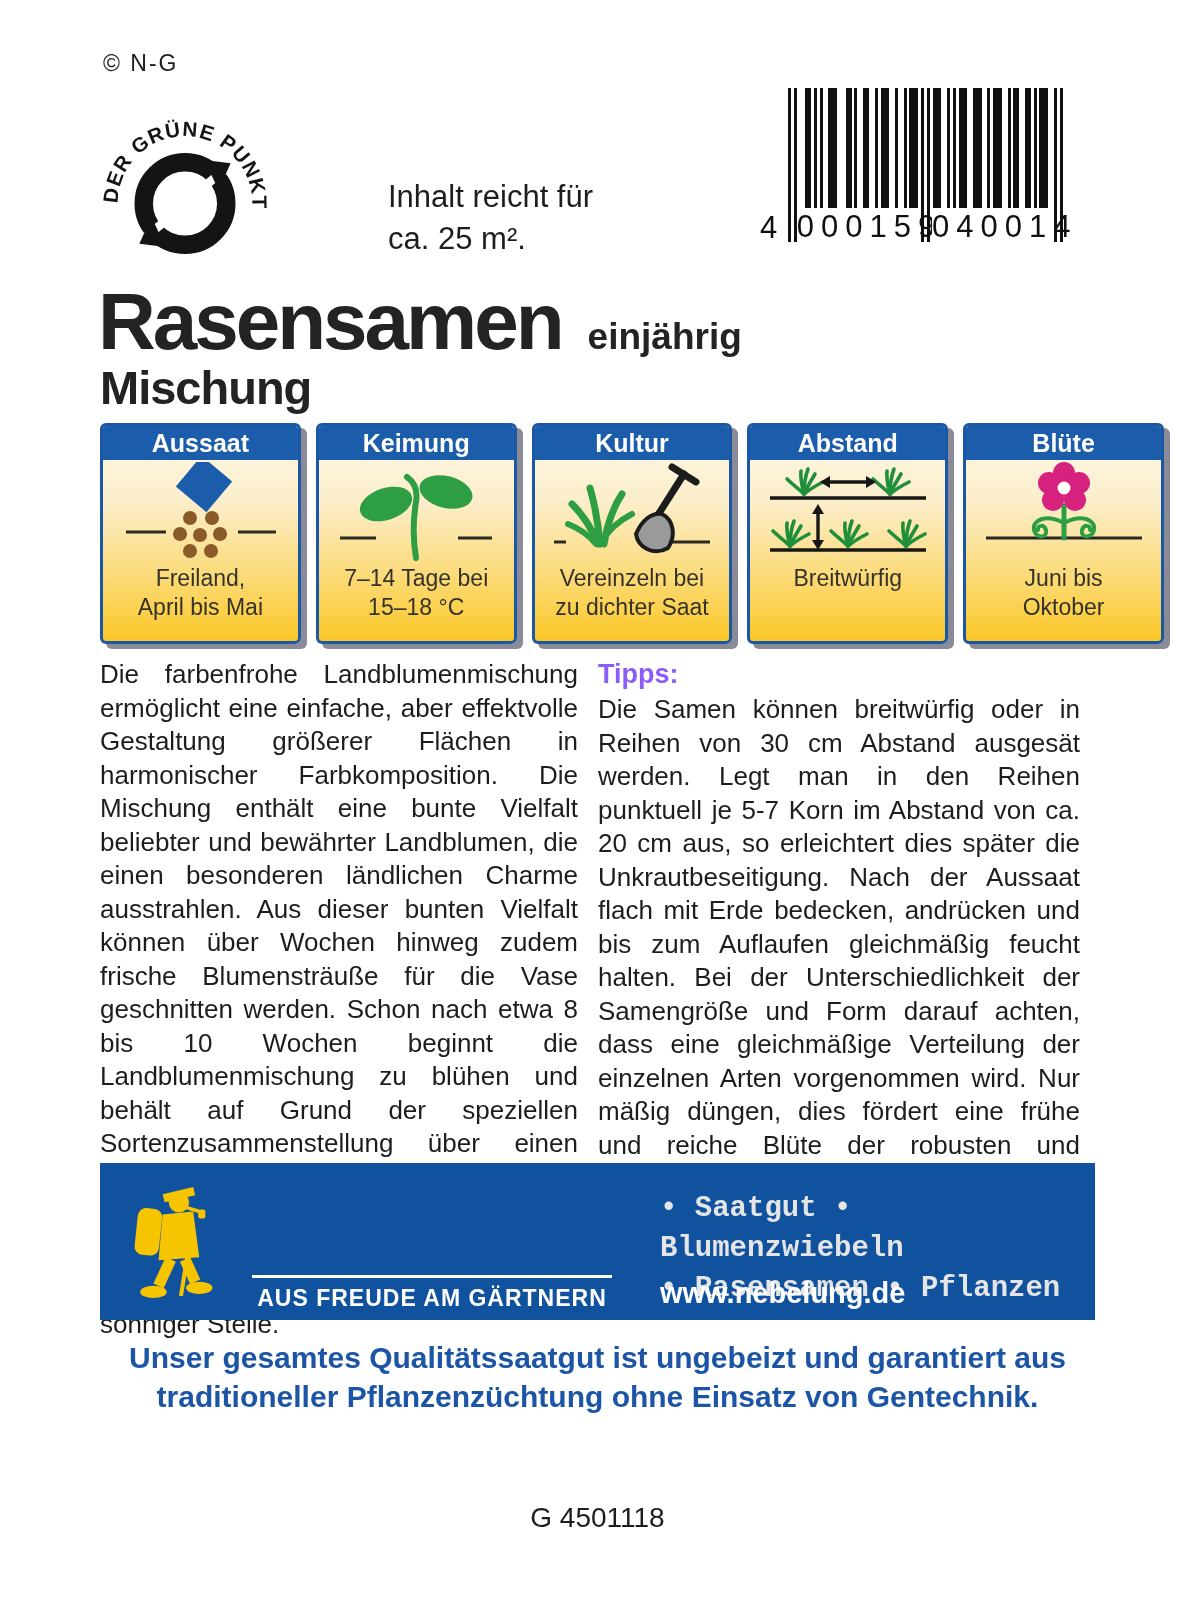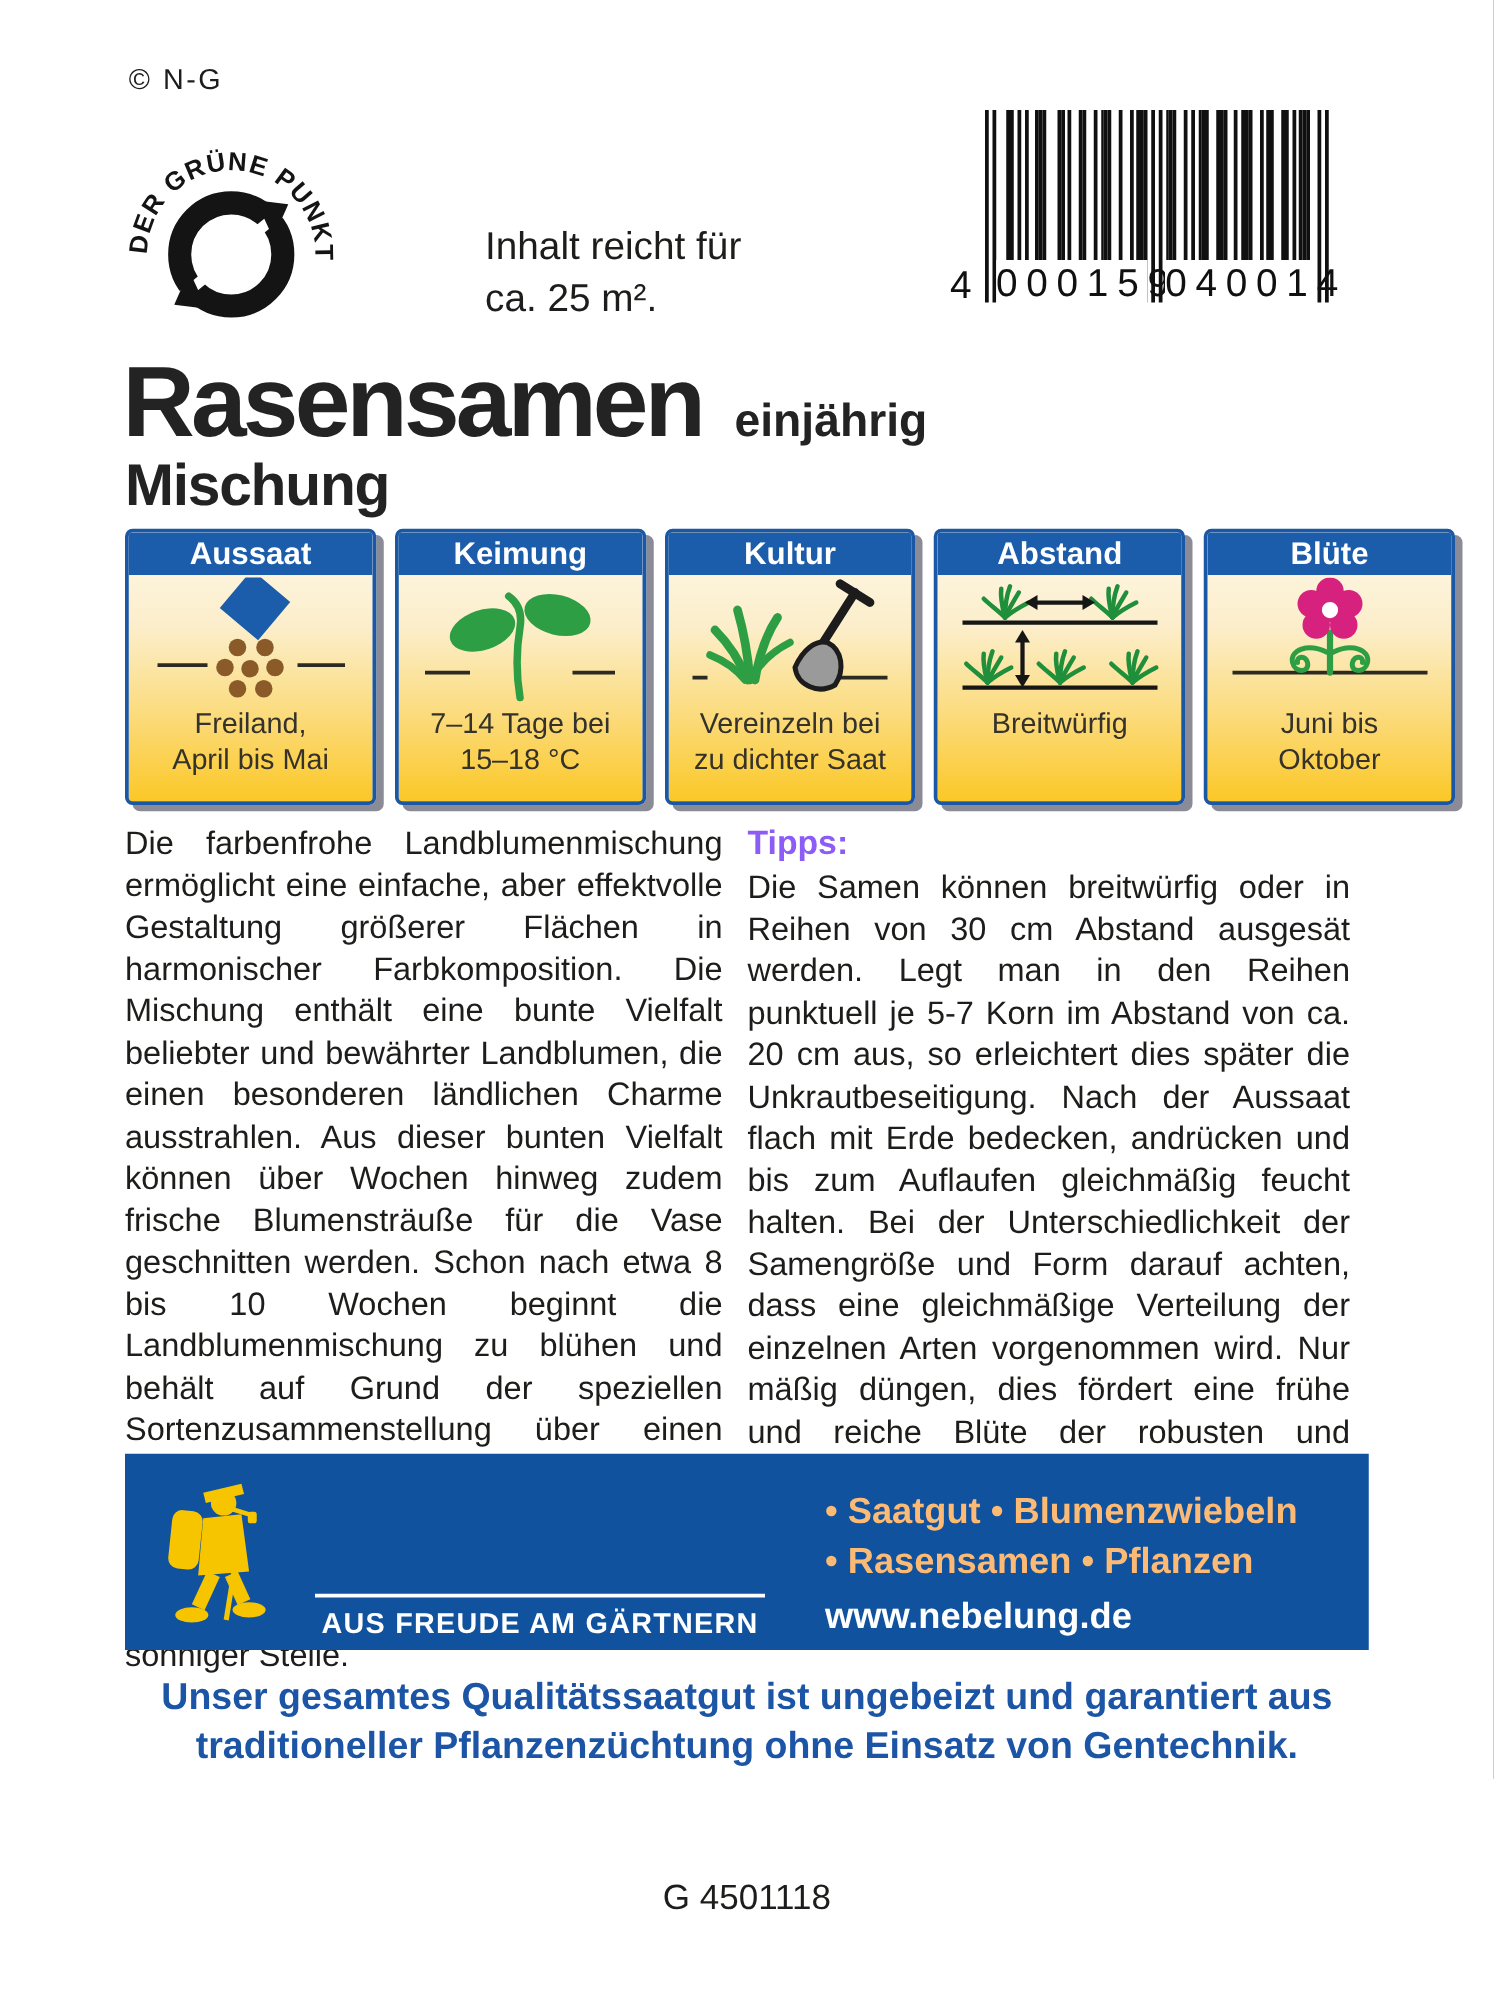--- a/index.html
+++ b/index.html
@@ -51,21 +51,21 @@
   
   .brand{position:absolute;left:100px;top:1163px;width:995px;height:157px;background:#11529e;}
   .brand-man{position:absolute;left:28px;top:14px;width:112px;height:128px;}
   .brand-word{position:absolute;left:152px;top:34px;font-family:"Liberation Serif","DejaVu Serif",serif;
     font-weight:700;font-size:50px;letter-spacing:2px;color:#f6c500;white-space:nowrap;}
   .brand-reg{font-size:15px;vertical-align:baseline;}
   .brand-rule{position:absolute;left:152px;top:112px;width:360px;height:3px;background:#ffffff;}
   .brand-tagline{position:absolute;left:152px;top:122px;width:360px;text-align:center;
     font-size:23px;font-weight:700;letter-spacing:1px;color:#ffffff;}
   .brand-products{position:absolute;left:560px;top:26px;font-size:29px;font-weight:700;
-    line-height:40px;color:#fdba74;}
+    line-height:40px;color:#e5e5e5;font-family:Liberation Mono, monospace;}
   .brand-site{position:absolute;left:560px;top:114px;font-size:29px;font-weight:700;color:#ffffff;}
   
   .quality{position:absolute;left:0;top:1338px;width:1195px;text-align:center;
     font-size:30px;line-height:39px;font-weight:700;color:#1c55a5;}
   .order-number{position:absolute;left:0;top:1502px;width:1195px;text-align:center;
     font-size:28px;color:#1d1d1b;}
 </style>
 </head>
 <body>
 

